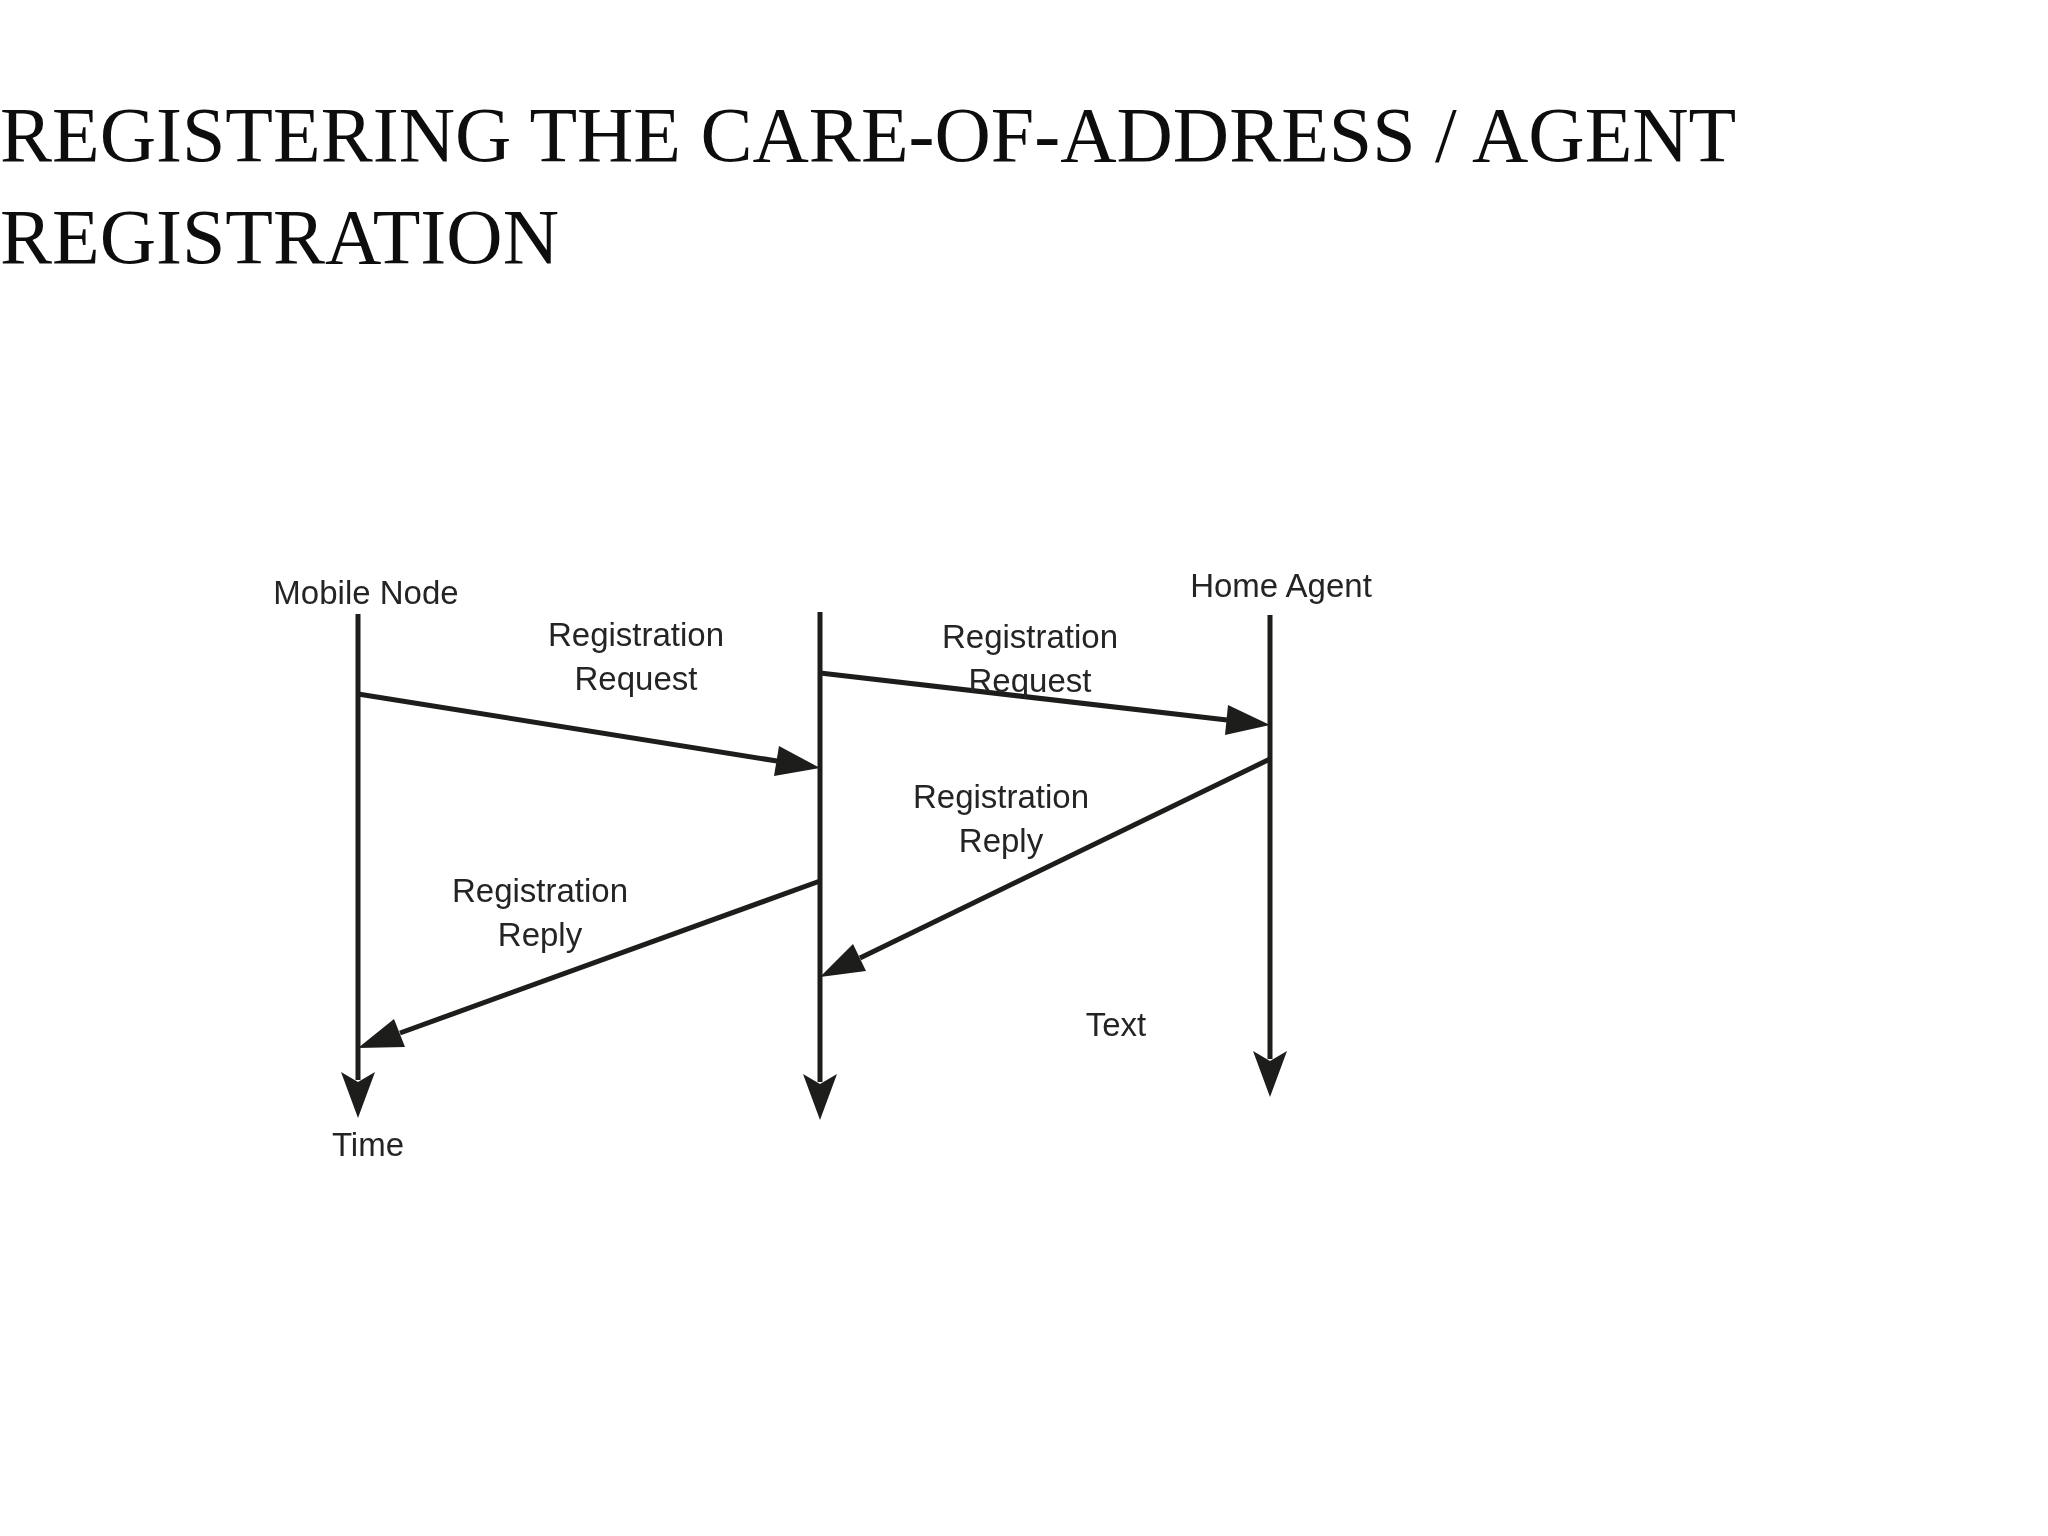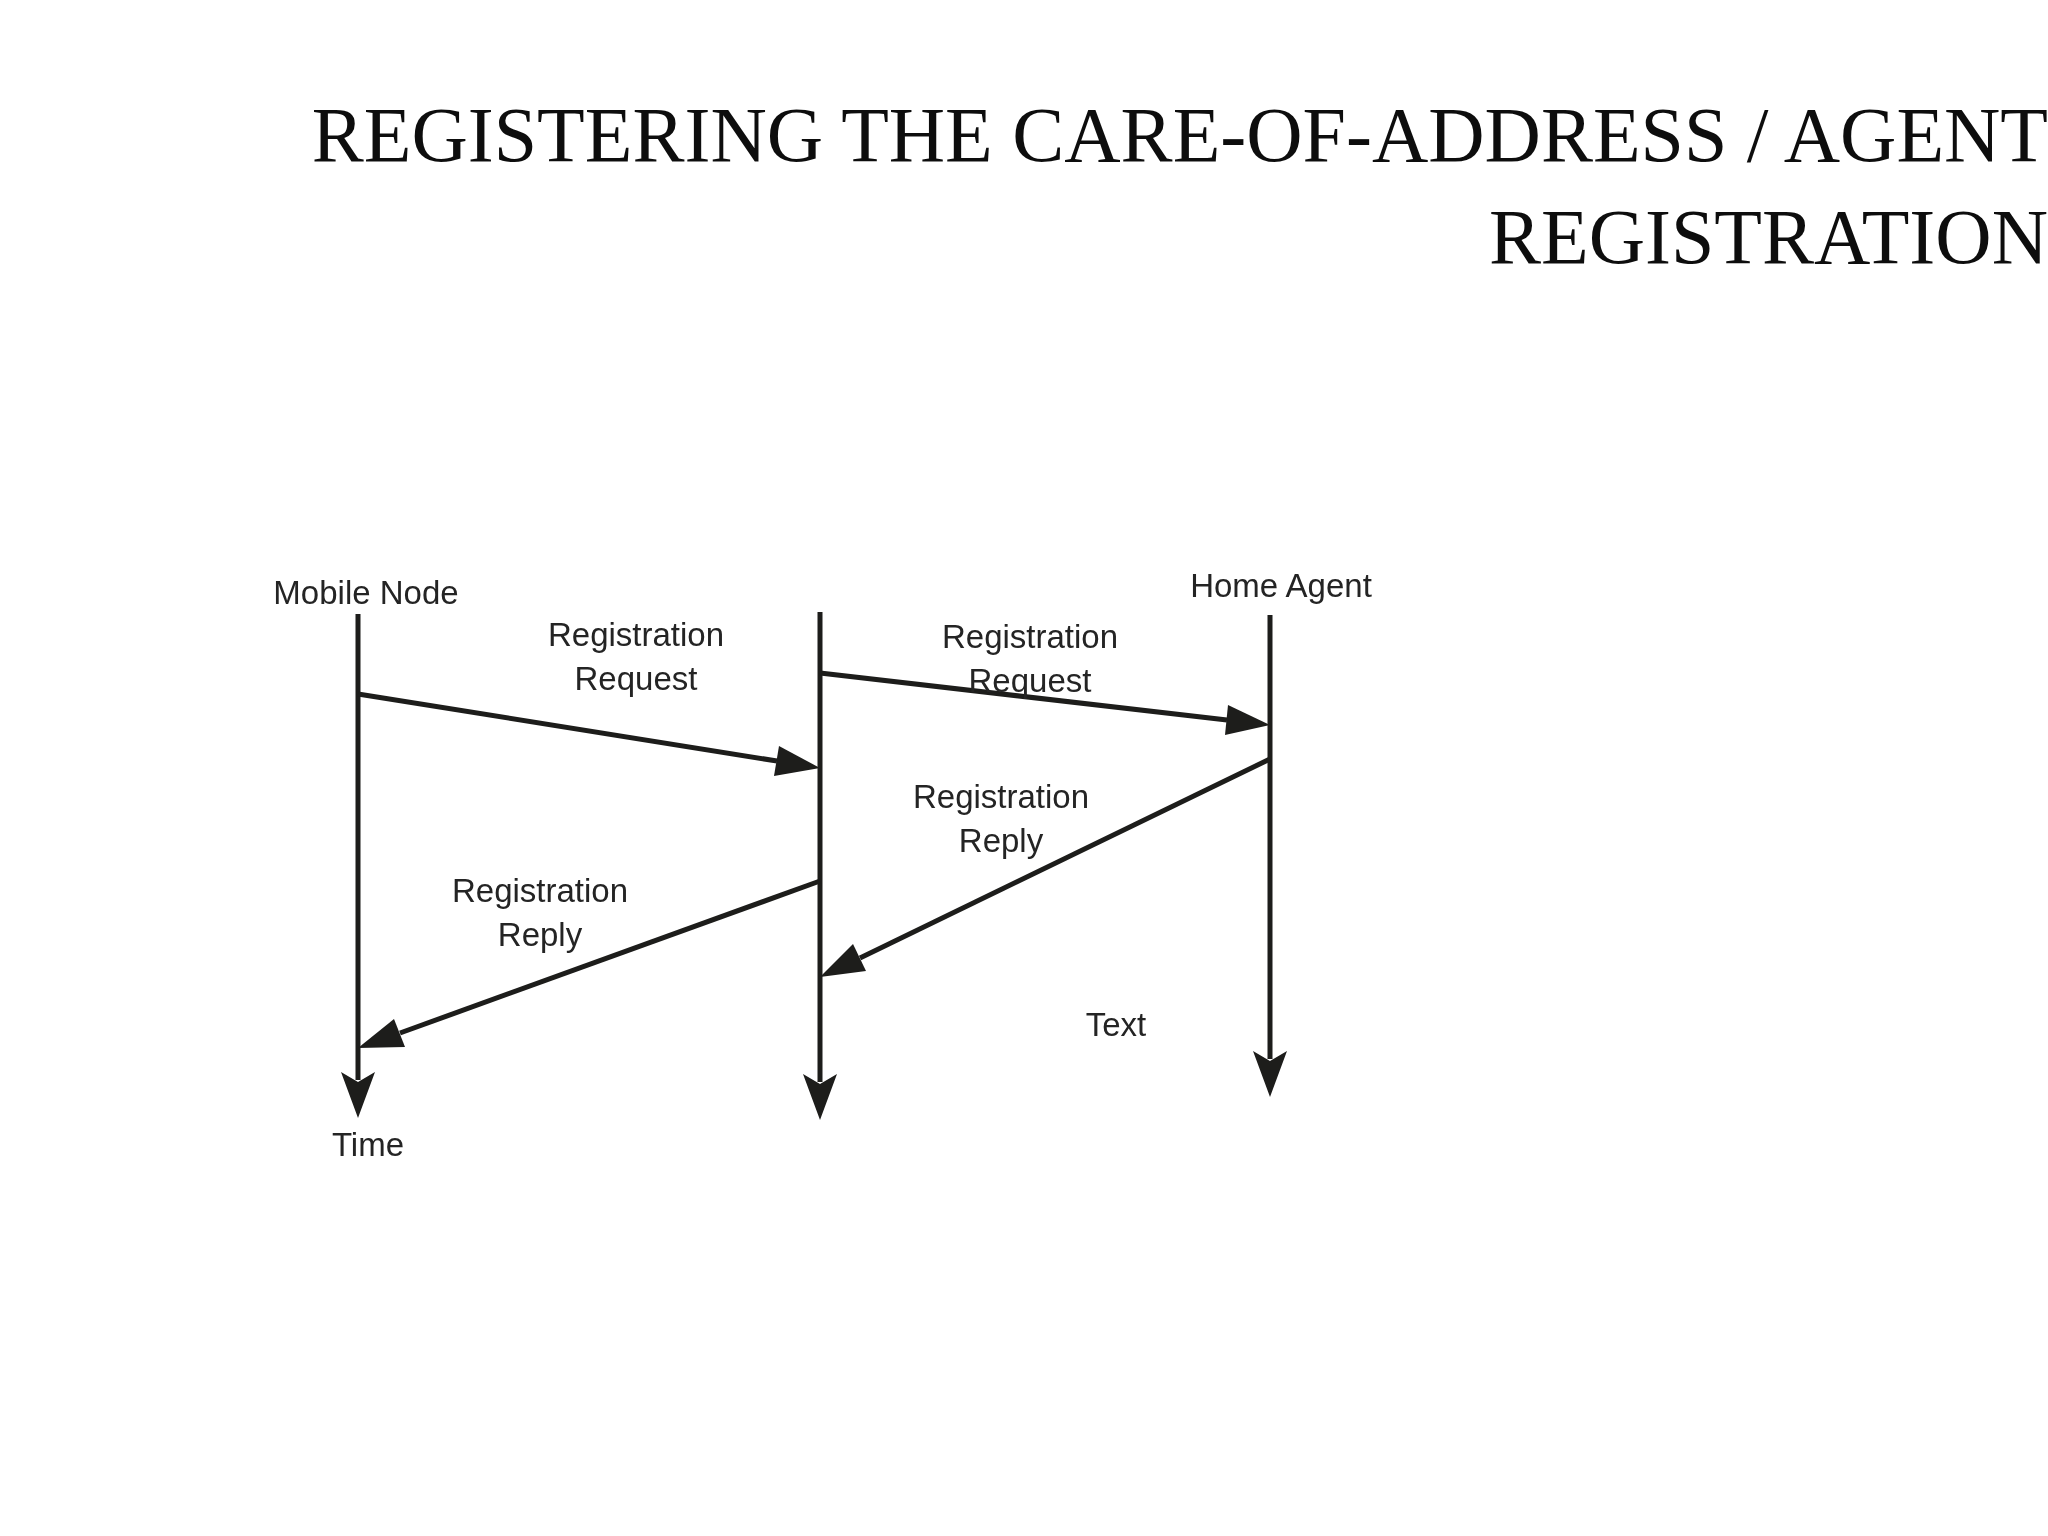--- a/index.html
+++ b/index.html
@@ -9,21 +9,21 @@
     height: 1536px;
     background: #ffffff;
     overflow: hidden;
     font-family: "Liberation Sans", sans-serif;
   }
   .title {
     position: absolute;
     top: 84px;
     left: 0;
     width: 2048px;
-    text-align: right;
+    text-align: left;
     font-family: "Liberation Serif", serif;
     font-weight: 400;
     font-size: 78px;
     line-height: 1.31;
     color: #0d0d0d;
     letter-spacing: 0px;
   }
   .diagram-svg {
     position: absolute;
     left: 0;

